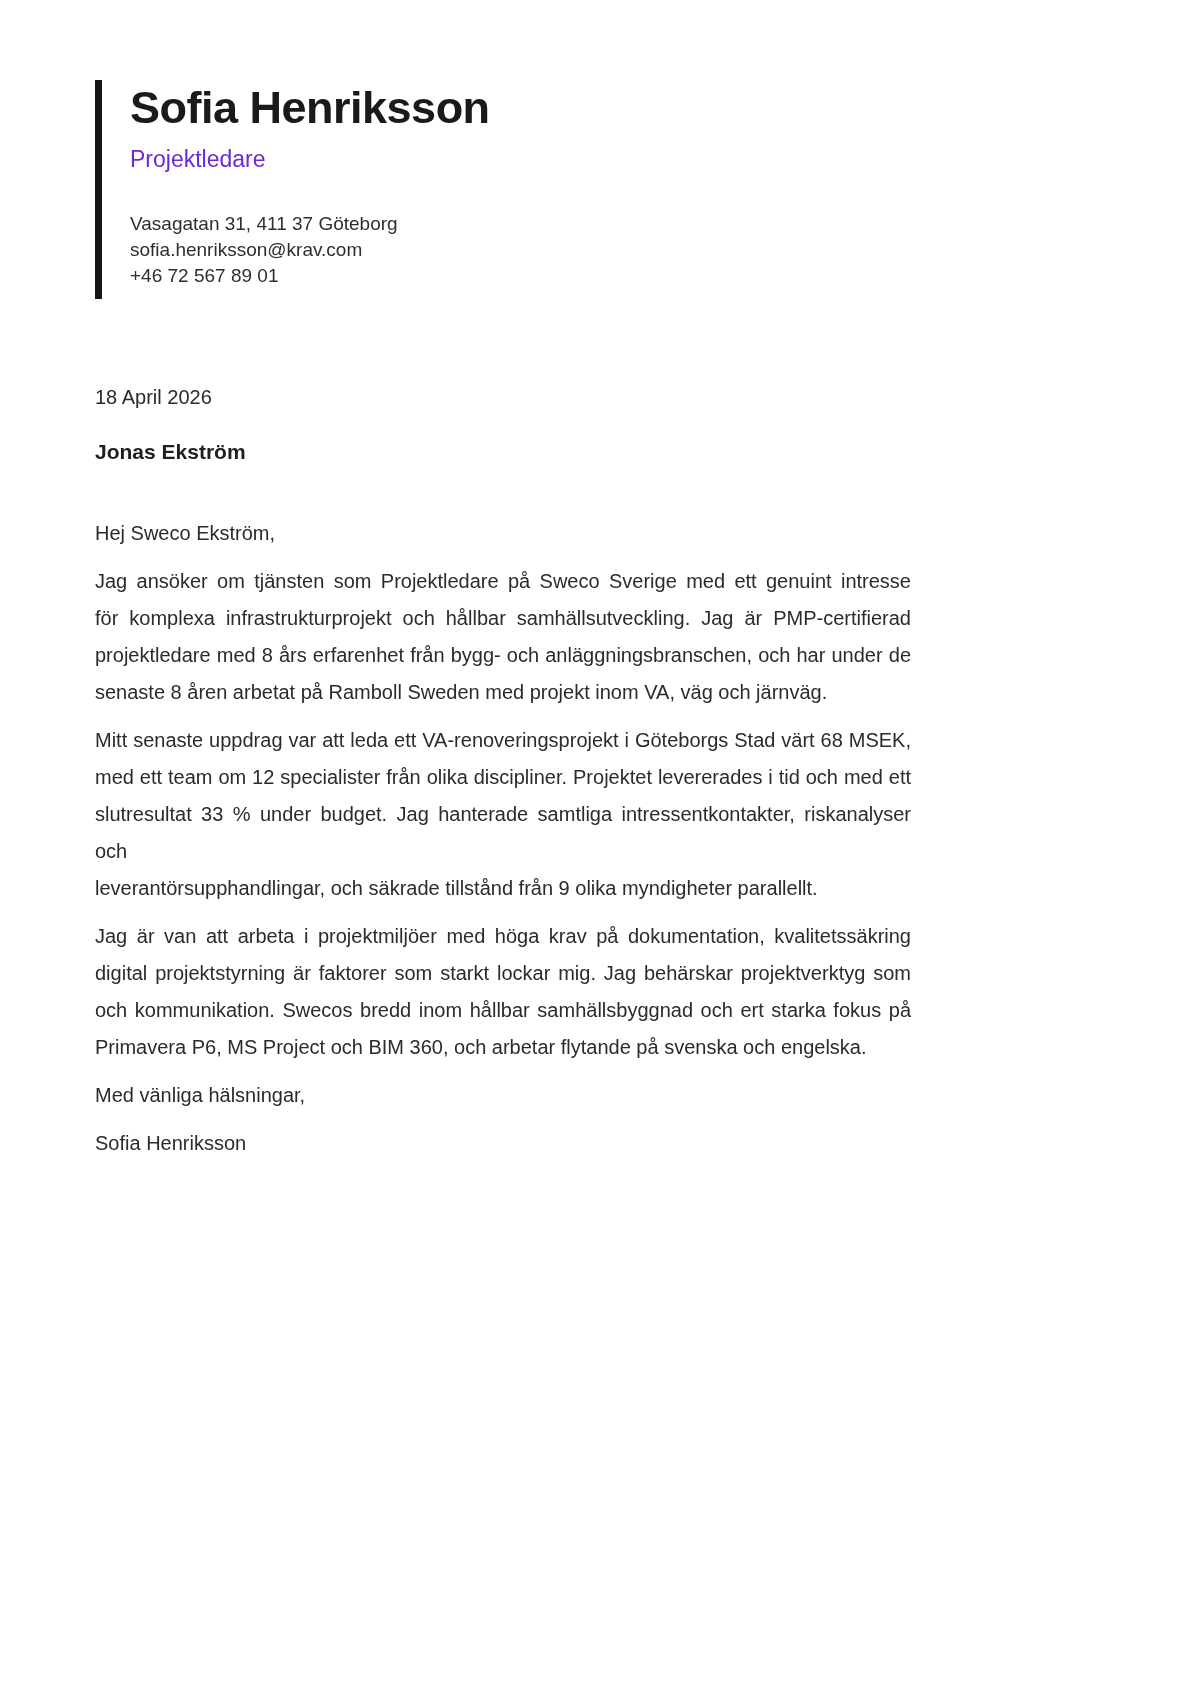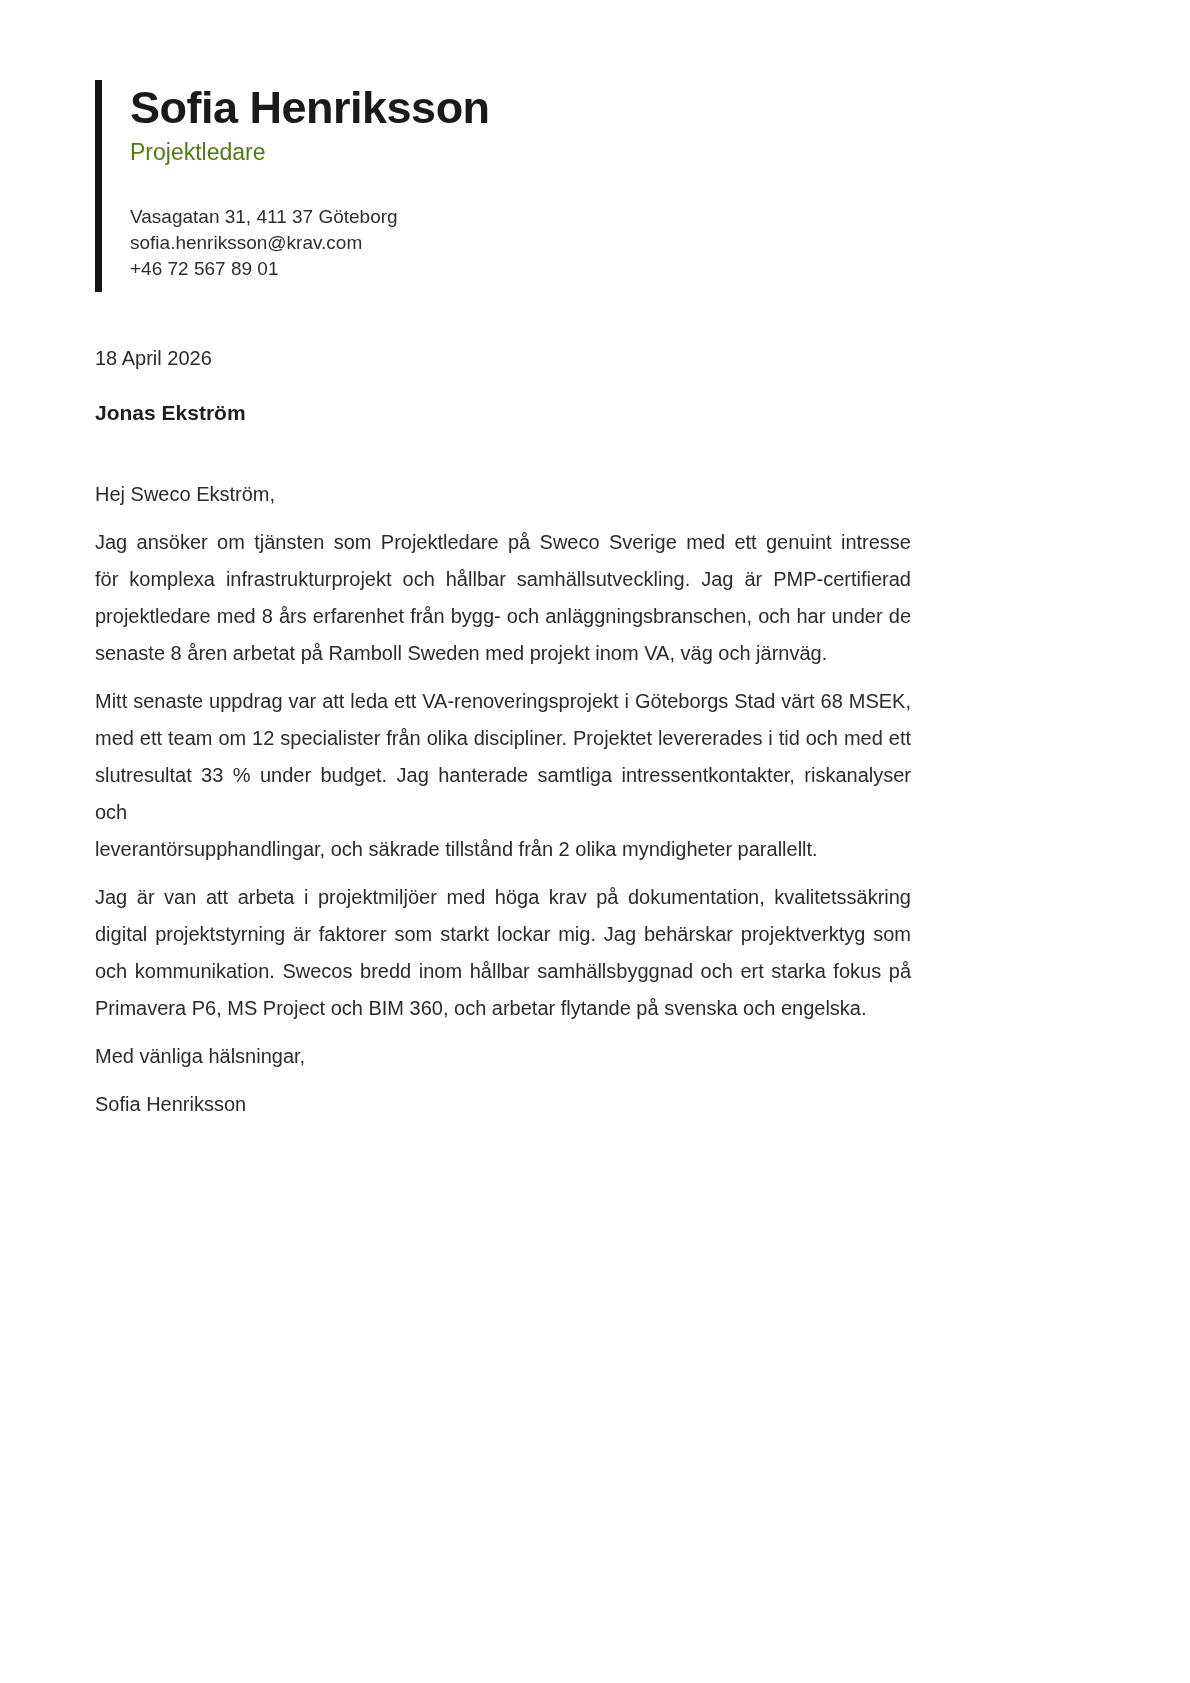--- a/index.html
+++ b/index.html
@@ -33,36 +33,36 @@
   }
   .person-name {
     margin: 0;
     font-size: 45px;
     line-height: 1.05;
     font-weight: 700;
     letter-spacing: -0.5px;
     color: #1a1a1a;
   }
   .person-title {
-    margin: 8px 0 0 0;
+    margin: 15px 0 0 0;
     font-size: 23px;
     line-height: 27px;
     font-weight: 400;
-    color: #4d7c0f;
+    color: #6d28d9;
   }
   .contact-block {
     margin-top: 38px;
     font-size: 19px;
     line-height: 26px;
     color: #2e2e2e;
   }
   .contact-line { display: block; }
   
   .letter-date {
-    margin-top: 52px;
+    margin-top: 84px;
     font-size: 20px;
     line-height: 28px;
   }
   .recipient {
     margin-top: 26px;
   }
   .recipient-name {
     font-size: 21px;
     line-height: 30px;
     font-weight: 700;
@@ -127,21 +127,21 @@
     <span class="pline">Jag ansöker om tjänsten som Projektledare på Sweco Sverige med ett genuint intresse</span>
     <span class="pline">för komplexa infrastrukturprojekt och hållbar samhällsutveckling. Jag är PMP-certifierad</span>
     <span class="pline">projektledare med 8 års erfarenhet från bygg- och anläggningsbranschen, och har under de</span>
     <span class="pline pline-last">senaste 8 åren arbetat på Ramboll Sweden med projekt inom VA, väg och järnväg.</span>
   </p>
 
   <p class="para">
     <span class="pline">Mitt senaste uppdrag var att leda ett VA-renoveringsprojekt i Göteborgs Stad värt 68 MSEK,</span>
     <span class="pline">med ett team om 12 specialister från olika discipliner. Projektet levererades i tid och med ett</span>
     <span class="pline">slutresultat 33 % under budget. Jag hanterade samtliga intressentkontakter, riskanalyser och</span>
-    <span class="pline pline-last">leverantörsupphandlingar, och säkrade tillstånd från 2 olika myndigheter parallellt.</span>
+    <span class="pline pline-last">leverantörsupphandlingar, och säkrade tillstånd från 9 olika myndigheter parallellt.</span>
   </p>
 
   <p class="para">
     <span class="pline">Jag är van att arbeta i projektmiljöer med höga krav på dokumentation, kvalitetssäkring</span>
     <span class="pline">digital projektstyrning är faktorer som starkt lockar mig. Jag behärskar projektverktyg som</span>
     <span class="pline">och kommunikation. Swecos bredd inom hållbar samhällsbyggnad och ert starka fokus på</span>
     <span class="pline pline-last">Primavera P6, MS Project och BIM 360, och arbetar flytande på svenska och engelska.</span>
   </p>
 
   <p class="closing">Med vänliga hälsningar,</p>

